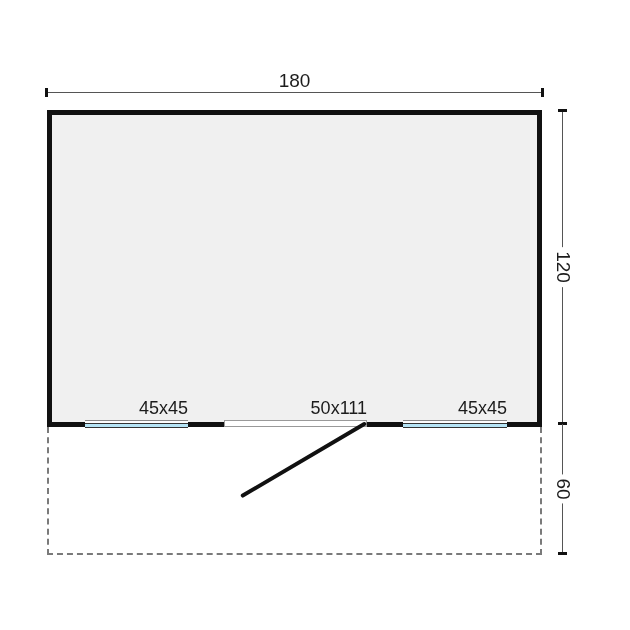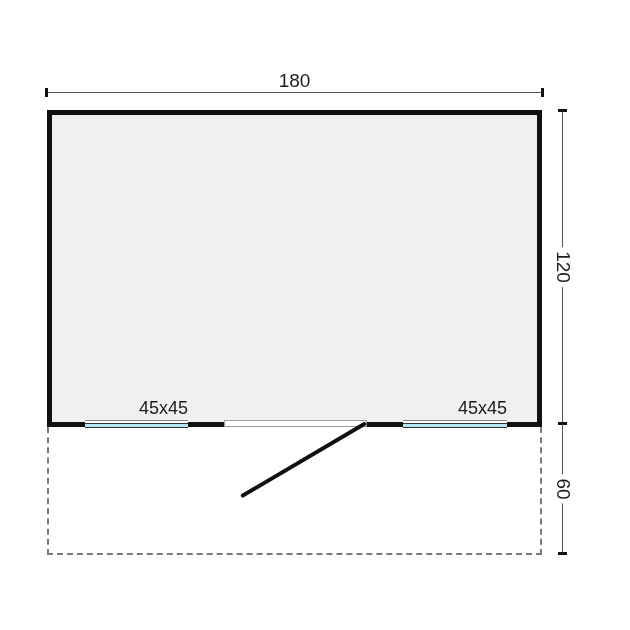--- a/index.html
+++ b/index.html
@@ -89,15 +89,16 @@
   <div class="dim-line-v" style="left:562px;top:424px;height:131px;"></div>
   <div class="tick-h" style="left:558px;top:552px;"></div>
   <div class="dim-label-rot" style="left:563px;top:489px;">60</div>
 
   <div class="window" style="left:85px;width:103px;"></div>
   <div class="door-opening"></div>
   <div class="window" style="left:403px;width:104px;"></div>
   <div class="door-leaf"></div>
 
   <div class="opening-label" style="left:85px;width:103px;">45x45</div>
+  <div class="opening-label" style="left:224px;width:143px;">50x111</div>
   <div class="opening-label" style="left:403px;width:104px;">45x45</div>
 
 </div>
 
 </body></html>

